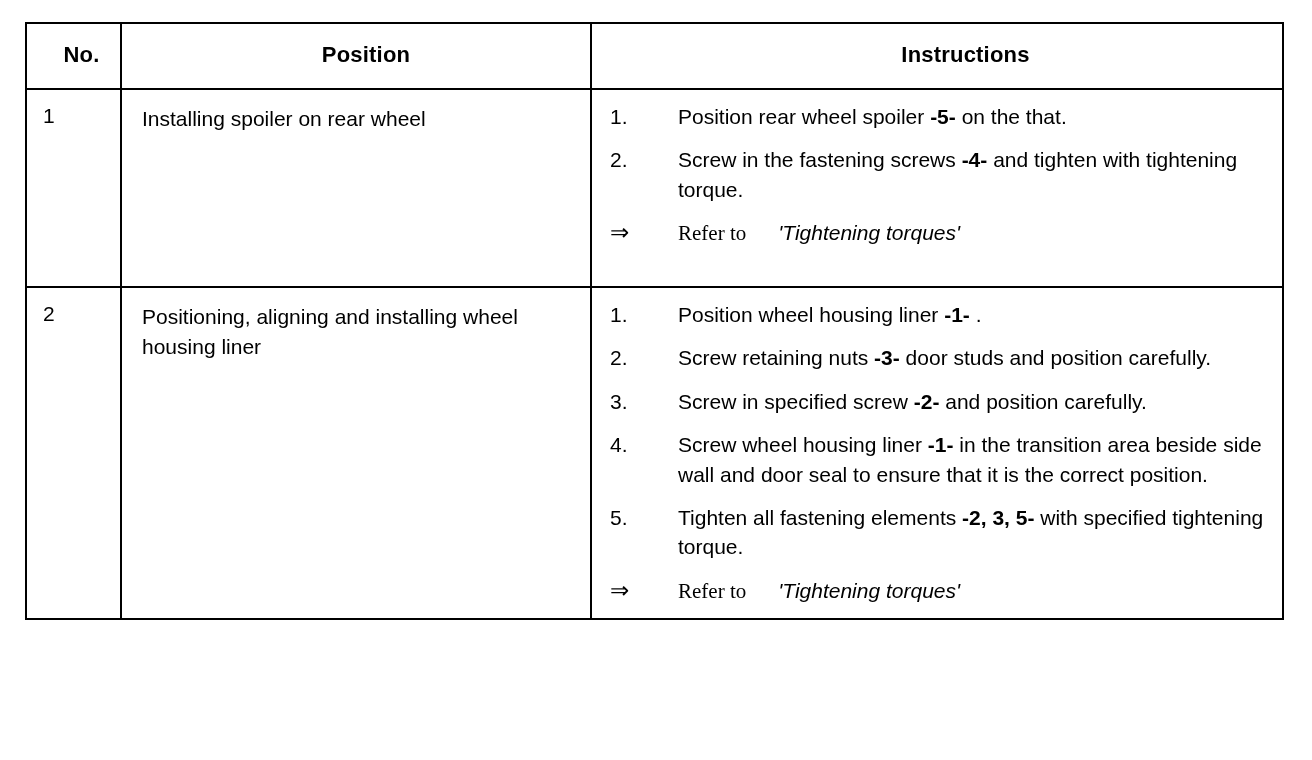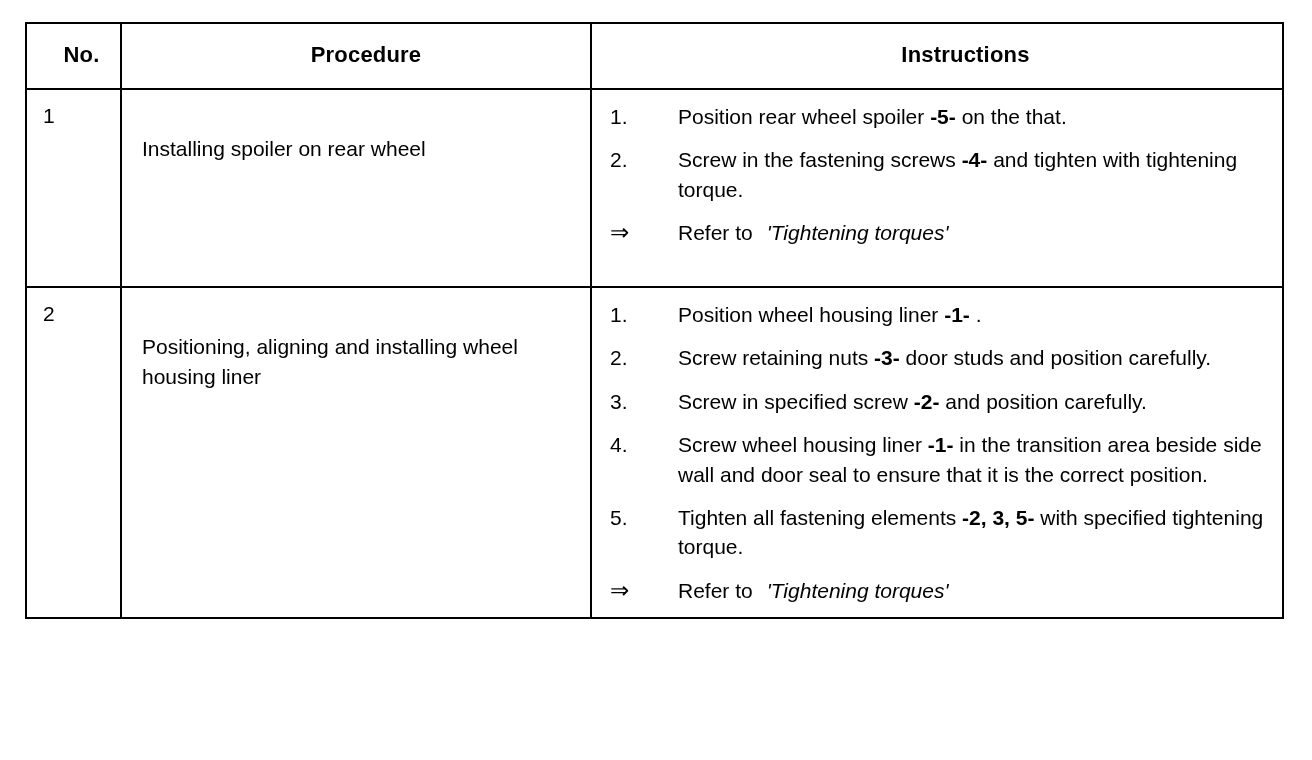--- a/index.html
+++ b/index.html
@@ -67,21 +67,20 @@
   }
   .no-inner {
     padding: 14px 0 0 16px;
     font-size: 21px;
     font-weight: normal;
   }
   .proc-inner {
     padding: 14px 14px 0 20px;
     font-size: 21px;
     line-height: 1.42;
-    margin-top: 30px;
   }
   .instr-inner {
     padding: 12px 16px 12px 18px;
   }
 
   
   ol.steps {
     list-style: none;
     margin: 0;
     padding: 0;
@@ -111,21 +110,22 @@
     margin-top: 14px;
   }
   .ref-arrow {
     position: absolute;
     left: 0;
     top: -2px;
     font-size: 23px;
     line-height: 1.40;
   }
   .ref-label {
-    margin-right: 14px;
+    margin-right: 32px;
+    font-family: Liberation Serif, serif;
   }
   .ref-target {
     font-style: italic;
     font-weight: normal;
     text-align: center;
   }
   b, .bold { font-weight: bold; }
 </style>
 </head>
 <body>
@@ -138,21 +138,21 @@
       <col class="col-proc">
       <col class="col-instr">
     </colgroup>
 
     <thead>
       <tr>
         <th class="head-cell">
           <div class="head-inner">No.</div>
         </th>
         <th class="head-cell">
-          <div class="head-inner proc-pad">Procedure</div>
+          <div class="head-inner proc-pad">Position</div>
         </th>
         <th class="head-cell">
           <div class="head-inner instr-pad">Instructions</div>
         </th>
       </tr>
     </thead>
 
     <tbody>
 
       <tr>

